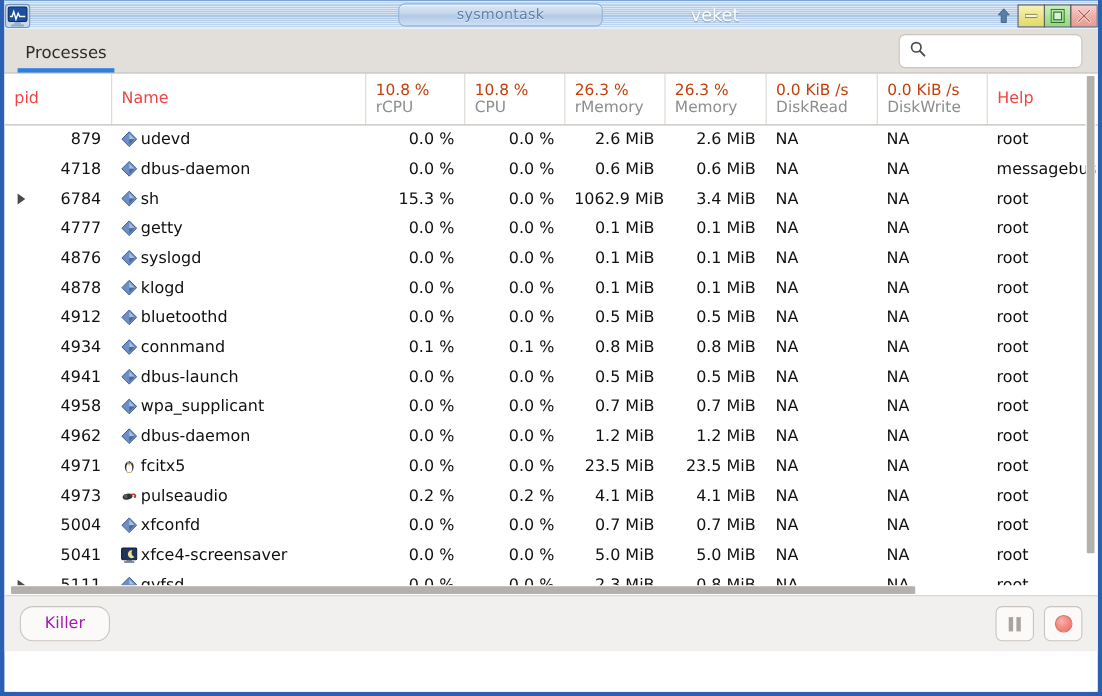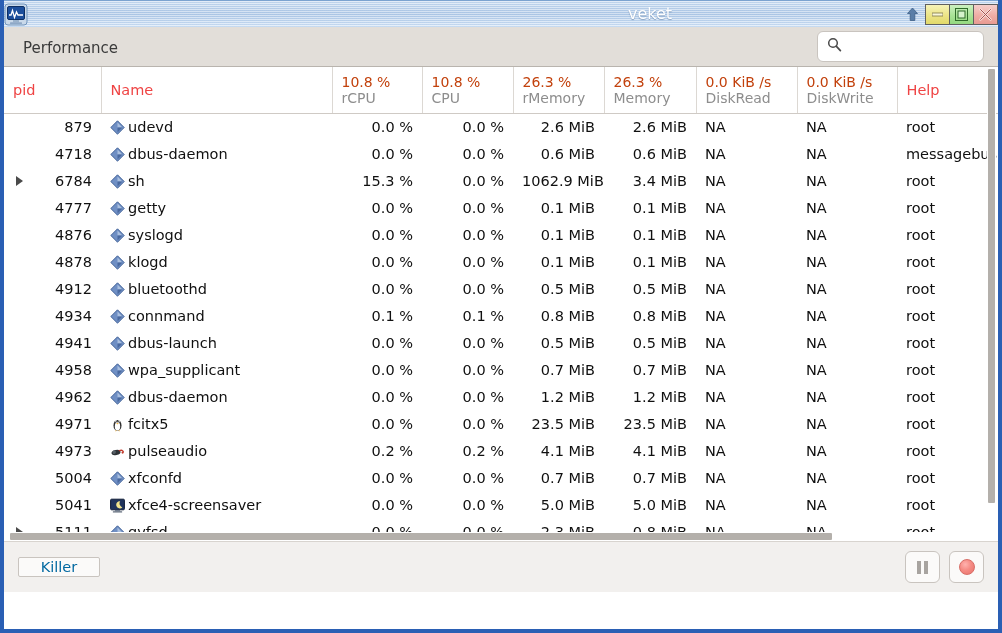--- a/index.html
+++ b/index.html
@@ -236,25 +236,25 @@
   
   #bottombar {
     position: relative;
     height: 51px;
     background: #f2f0ee;
     border-top: 1px solid #d8d4cf;
     display: flex; align-items: center;
   }
   #killer-btn {
     margin-left: 14px;
-    width: 82px; height: 20px;
+    width: 82px; height: 32px;
     border: 1px solid #c9c4bf;
-    border-radius: 2px;
+    border-radius: 12px;
     background: #fbfaf9;
-    color: #0369a1;
+    color: #a21caf;
     font-size: 14.5px;
     display: flex; align-items: center; justify-content: center;
   }
   #bottom-right {
     position: absolute; right: 14px; top: 9px;
     display: flex; gap: 9px;
   }
   .ctrl-btn {
     width: 35px; height: 32px;
     border: 1px solid #c9c4bf;
@@ -283,20 +283,23 @@
     <div id="app-icon">
       <svg width="24" height="23" viewBox="0 0 24 23">
         <rect x="1" y="1" width="22" height="21" rx="3" fill="#c9d9ea" stroke="#6f93bb"></rect>
         <rect x="3.5" y="3.5" width="17" height="13" rx="1.5" fill="#1c4f9c" stroke="#0d2f63"></rect>
         <polyline points="5,12 7,12 8.5,7.5 10.5,14.5 12.5,9 14,12 19,12" fill="none" stroke="#ffffff" stroke-width="1.3"></polyline>
         <rect x="9" y="17" width="6" height="2.4" fill="#9ab2cc"></rect>
         <rect x="6" y="19.2" width="12" height="1.8" rx="0.6" fill="#8ea8c6"></rect>
       </svg>
     </div>
 
+    <div id="title-tab">
+      <span>sysmontask</span>
+    </div>
 
     <div id="title-text">veket</div>
 
     <div id="win-controls">
       <div id="roll-up-icon">
         <svg width="13" height="15" viewBox="0 0 13 15">
           <path d="M6.5 1 L11.5 6.5 L8.8 6.5 L8.8 13.5 L4.2 13.5 L4.2 6.5 L1.5 6.5 Z" fill="#5a7ea8" stroke="#3d5f87" stroke-width="0.8" stroke-linejoin="round"></path>
         </svg>
       </div>
       <div class="winbtn min">
@@ -314,21 +317,21 @@
         <svg width="13" height="13" viewBox="0 0 13 13">
           <path d="M1.5 1.5 L11.5 11.5 M11.5 1.5 L1.5 11.5" stroke="#f7e3e1" stroke-width="2.4" stroke-linecap="round"></path>
           <path d="M1.5 1.5 L11.5 11.5 M11.5 1.5 L1.5 11.5" stroke="#a8504a" stroke-width="1" stroke-linecap="round"></path>
         </svg>
       </div>
     </div>
   </div>
 
 
   <div id="tabs-row">
-    <div class="tab">Performance</div>
+    <div class="tab active">Processes</div>
 
     <div id="search-wrap">
       <span>
         <svg width="15" height="15" viewBox="0 0 15 15">
           <circle cx="6" cy="6" r="4.3" fill="none" stroke="#4a4a4a" stroke-width="1.5"></circle>
           <line x1="9.2" y1="9.2" x2="13.4" y2="13.6" stroke="#4a4a4a" stroke-width="1.7" stroke-linecap="round"></line>
         </svg>
       </span>
       <input id="search-input" type="text" placeholder="" style="">
     </div>

